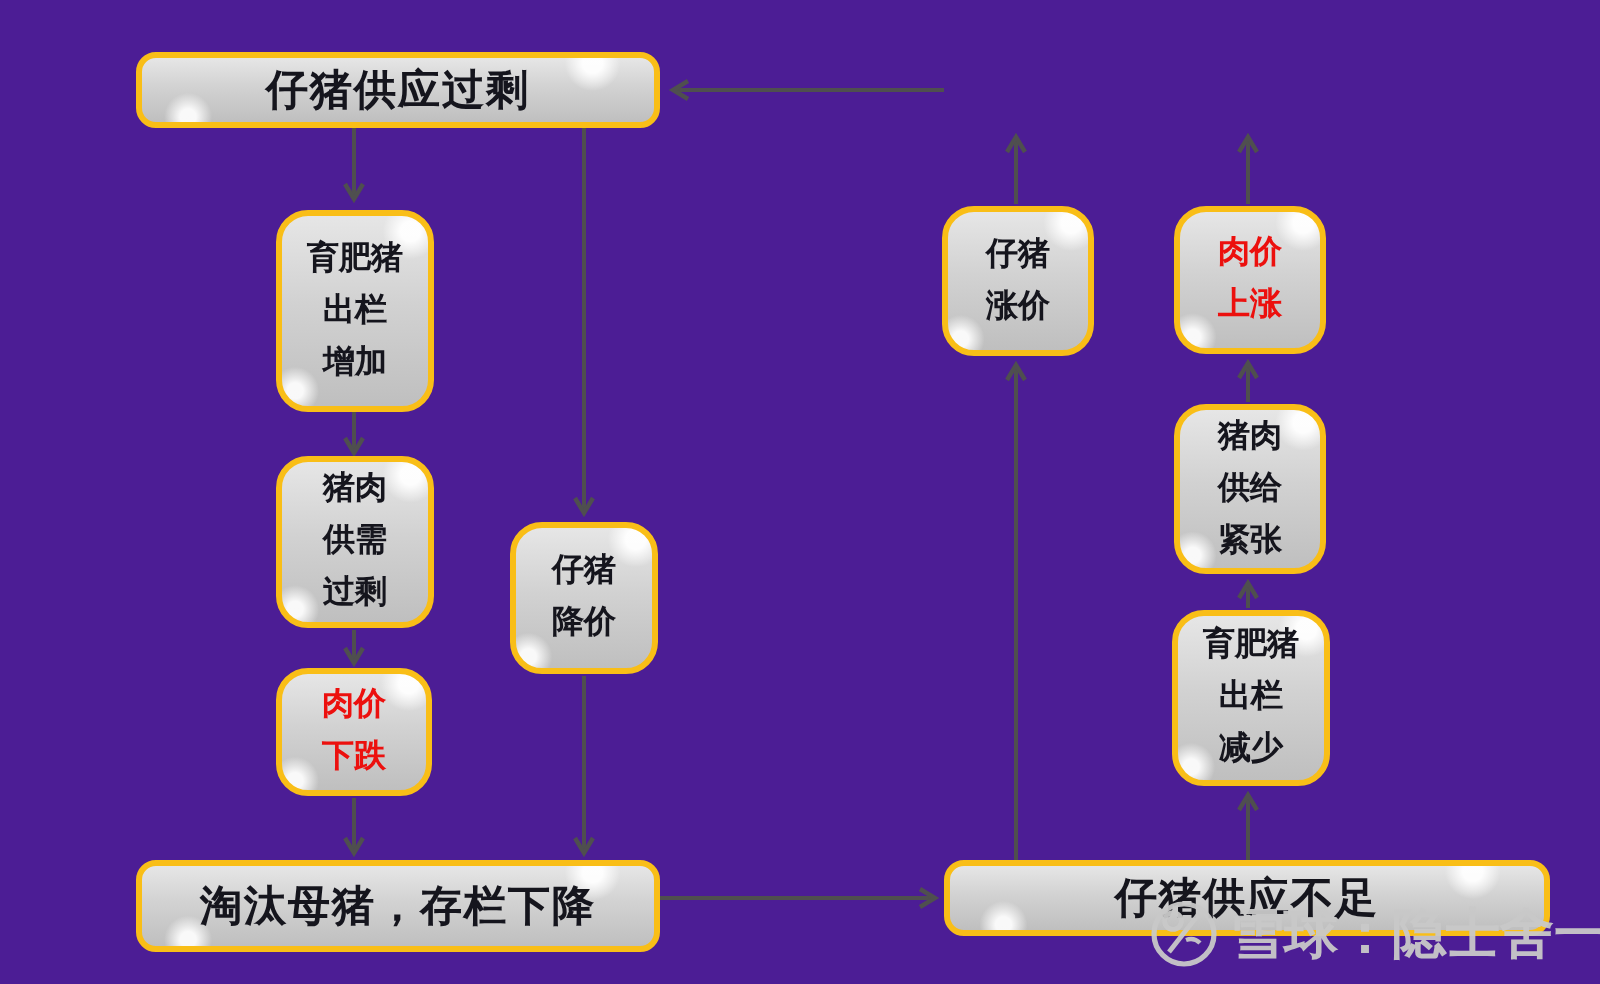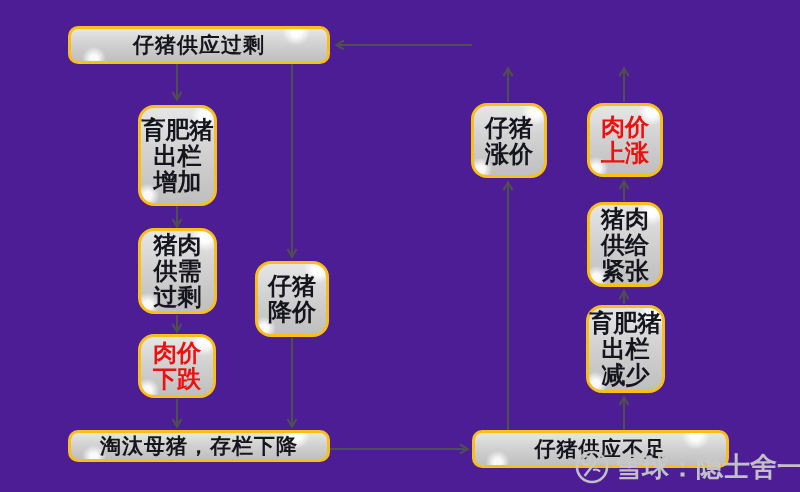--- a/index.html
+++ b/index.html
@@ -12,27 +12,27 @@
     border:3px solid #F9BE17;
     background:
       radial-gradient(circle at 88% 8%, rgba(255,255,255,.95) 0 5px, rgba(255,255,255,0) 14px),
       radial-gradient(circle at 9% 92%, rgba(255,255,255,.9) 0 4px, rgba(255,255,255,0) 12px),
       linear-gradient(180deg,#E6E6E6 0%,#D2D2D2 45%,#BFBFBF 100%);
     display:flex;align-items:center;justify-content:center;
     font-weight:bold;color:#15151D;text-align:center;
     white-space:pre-line;
   }
   .wide{border-radius:10px;font-size:21px;letter-spacing:1px;}
-  .small{border-radius:16px;font-size:24px;line-height:26px;}
+  .small{border-radius:16px;font-size:16px;line-height:26px;font-family:Liberation Mono, monospace;}
   .red{color:#EC100E;}
 
   #node-piglet-oversupply{left:68px;top:26px;width:262px;height:38px;}
   #node-restock-sows{left:472px;top:26px;width:261px;height:38px;}
-  #node-cull-sows{left:68px;top:430px;width:262px;height:32px;}
-  #node-piglet-shortage{left:472px;top:430px;width:257px;height:38px;}
+  #node-cull-sows{left:68px;top:430px;width:262px;height:46px;}
+  #node-piglet-shortage{left:472px;top:430px;width:303px;height:38px;}
   #node-fattening-out-increase{left:138px;top:105px;width:79px;height:101px;}
   #node-pork-supply-excess{left:138px;top:228px;width:79px;height:86px;}
   #node-pork-price-fall{left:138px;top:334px;width:78px;height:64px;}
   #node-piglet-price-cut{left:255px;top:261px;width:74px;height:76px;}
   #node-piglet-price-rise{left:471px;top:103px;width:76px;height:75px;}
   #node-pork-price-rise{left:587px;top:103px;width:76px;height:74px;}
   #node-pork-supply-tight{left:587px;top:202px;width:76px;height:85px;}
   #node-fattening-out-decrease{left:586px;top:305px;width:79px;height:88px;}
 
   .watermark{

